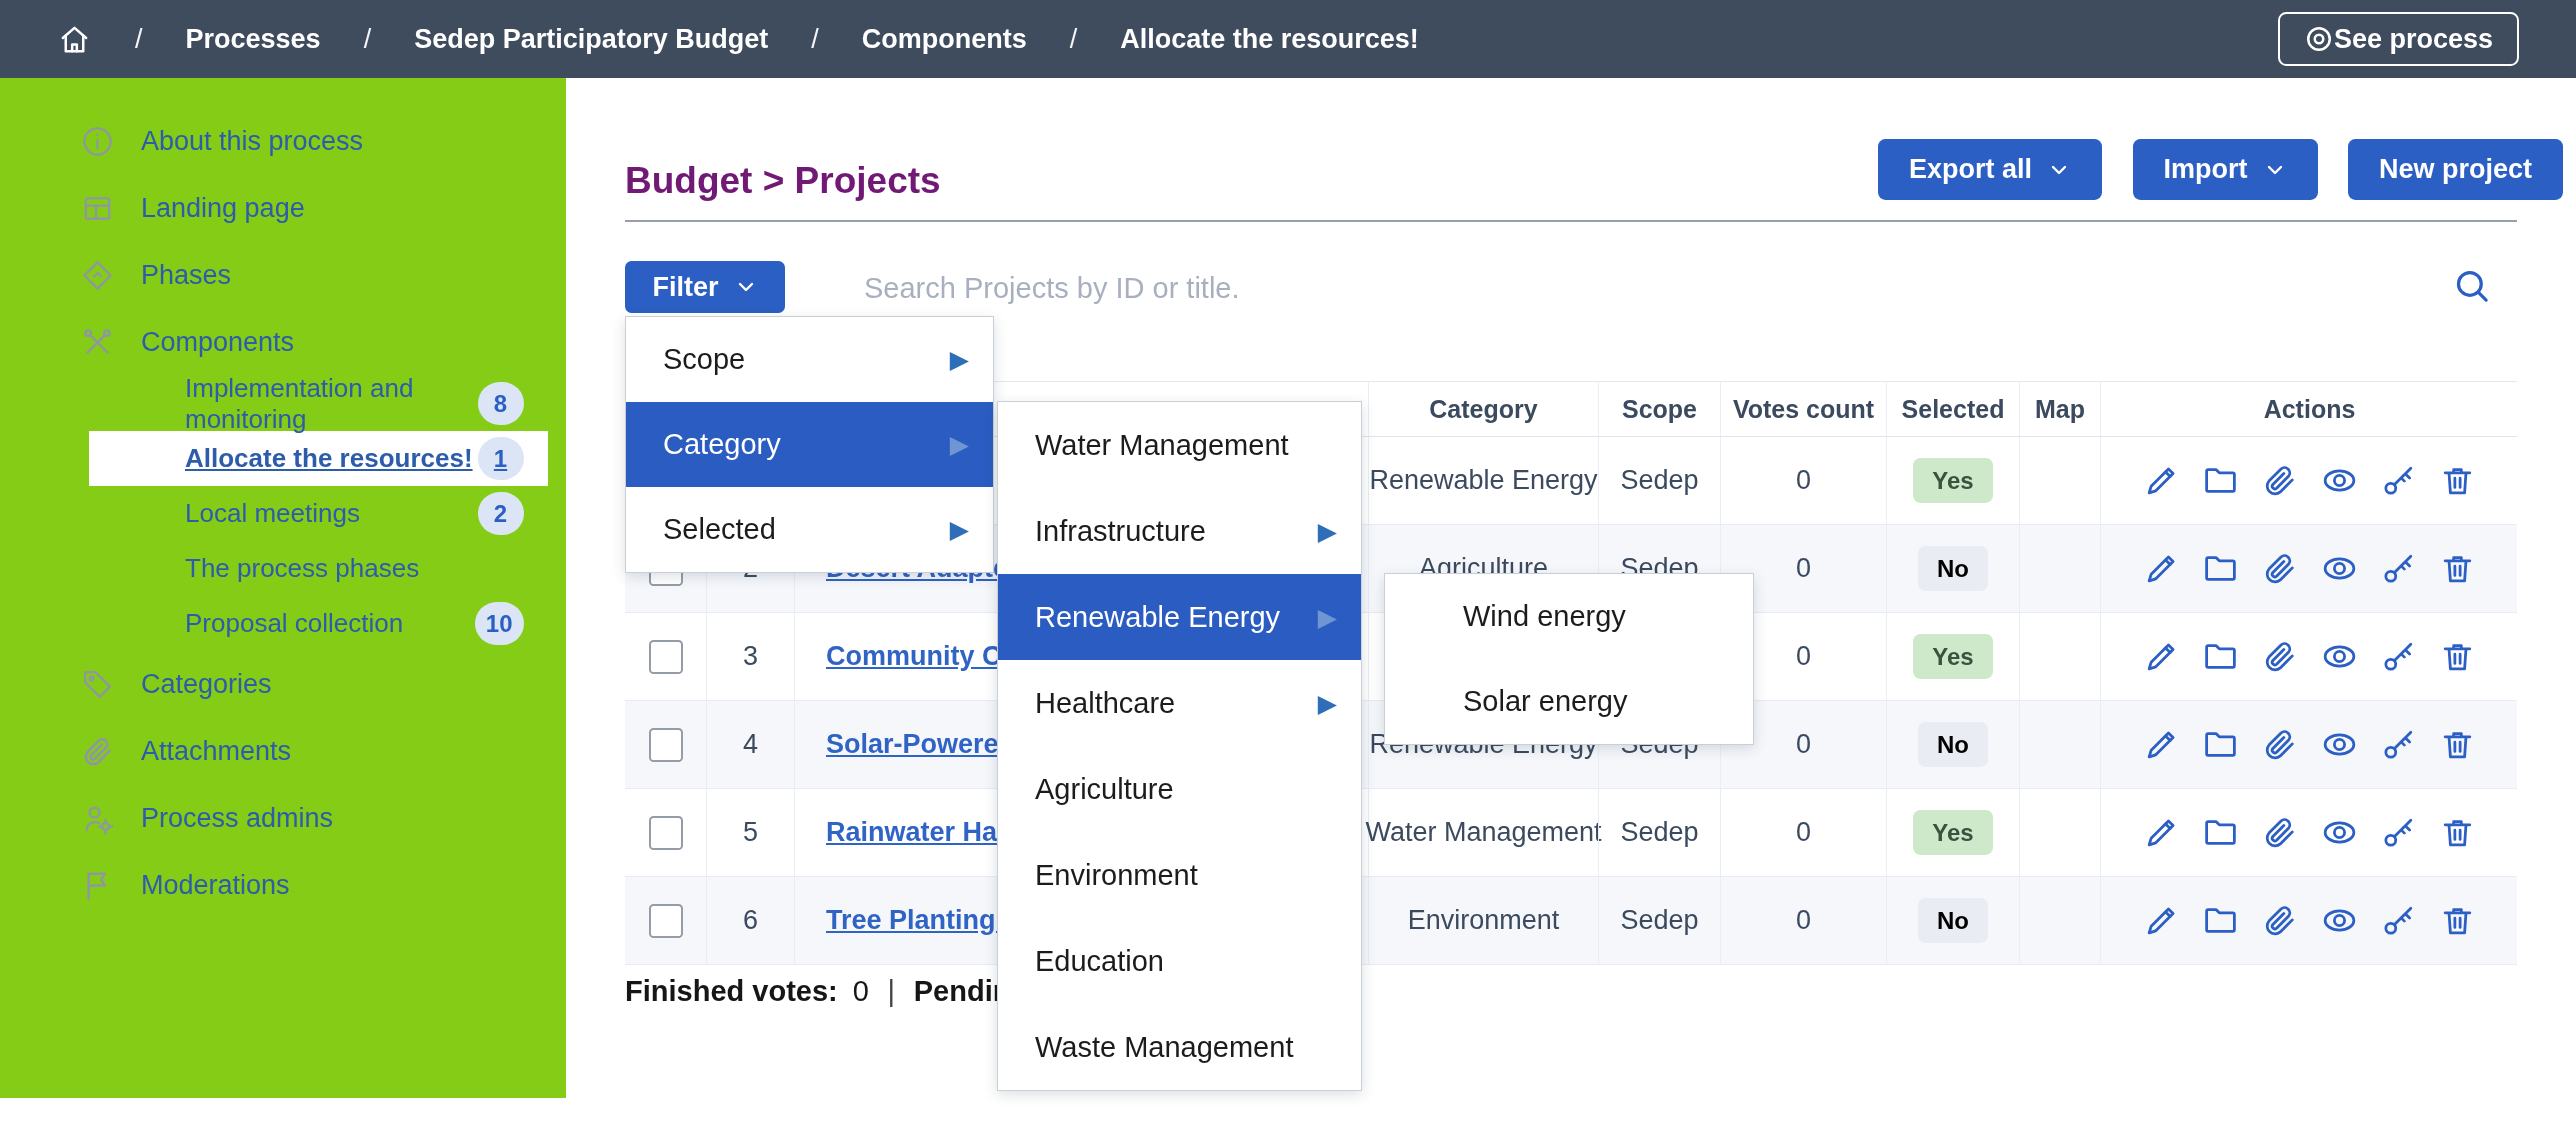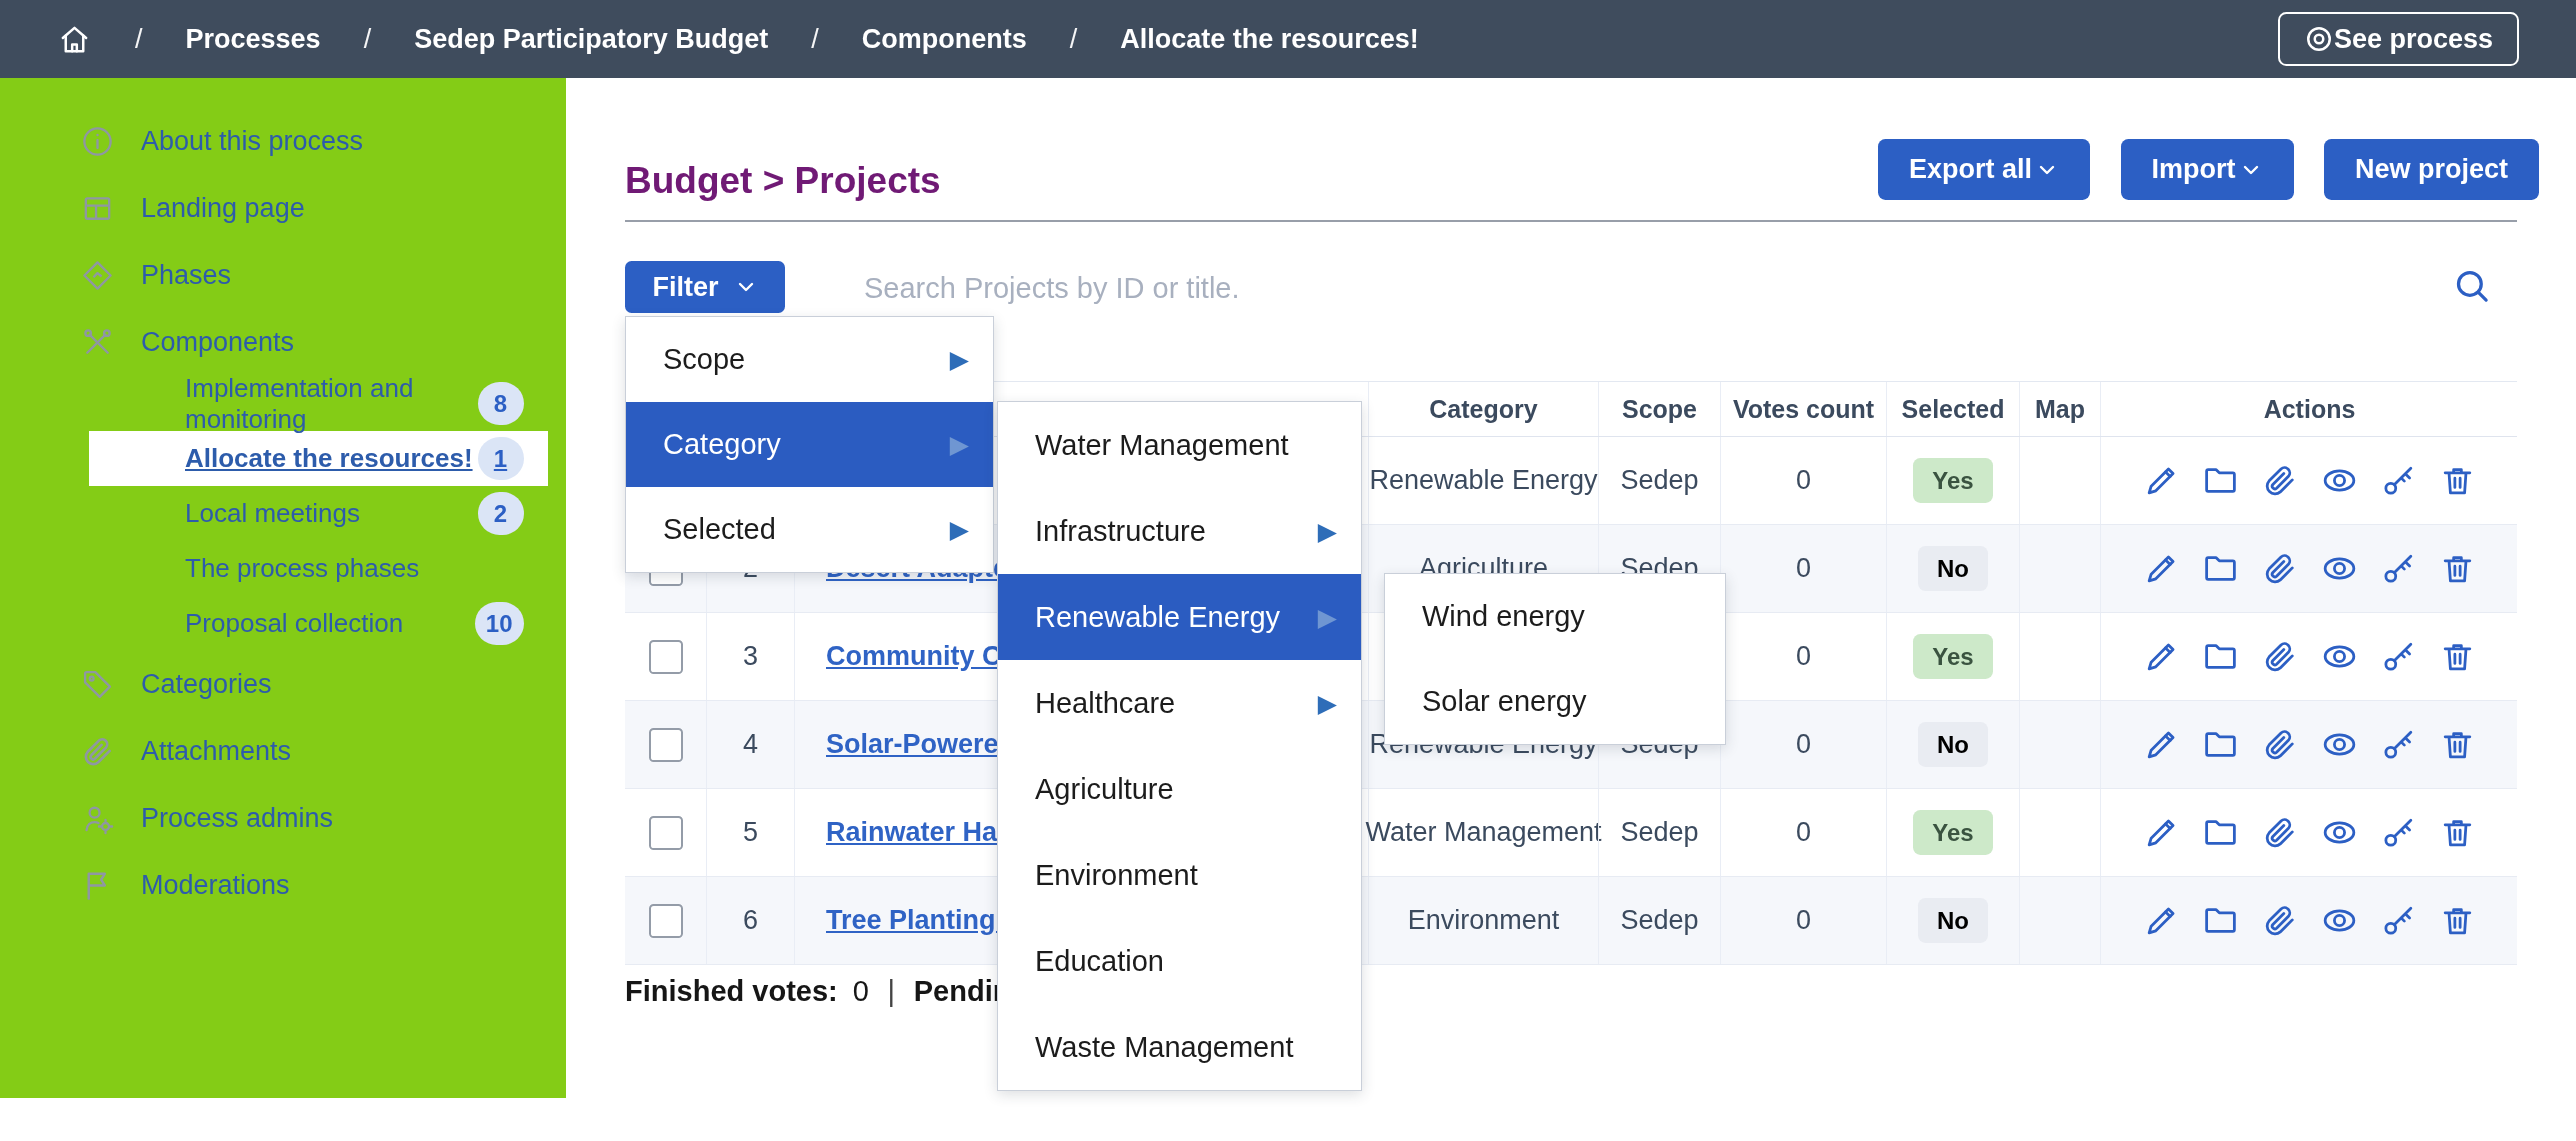--- a/index.html
+++ b/index.html
@@ -27,21 +27,21 @@
   .s-sub-item.active{background:#fff;}
   .s-sub-item.active .s-lbl{font-weight:700;text-decoration:underline;}
   .s-badge{min-width:24px;height:43px;padding:0 11px;border-radius:22px;background:#dbe5f6;color:#2c5fc4;
            font-size:24px;font-weight:700;display:flex;align-items:center;justify-content:center;}
   .s-sub-item.active .s-badge{text-decoration:underline;}
 
   
   .pagetitle{position:absolute;left:625px;top:135px;font-size:37px;font-weight:700;color:#701a75;}
   .btnrow{position:absolute;top:139px;left:1878px;display:flex;gap:30.5px;}
   .bluebtn{height:61px;border:none;border-radius:7.4px;background:#2c5fc4;color:#fff;font-size:27px;font-weight:600;
-           font-family:inherit;padding:0 31px;display:flex;align-items:center;gap:3px;cursor:pointer;white-space:nowrap;}
+           font-family:inherit;padding:0 31px;display:flex;align-items:center;gap:15px;cursor:pointer;white-space:nowrap;}
   .divider{position:absolute;left:625px;top:220px;width:1892px;height:1.9px;background:#989ea9;}
 
   
   .filterbtn{position:absolute;left:625px;top:261px;width:160px;height:52px;border:none;border-radius:6.5px;
              background:#2c5fc4;color:#fff;font-size:27px;font-weight:600;font-family:inherit;
              display:flex;align-items:center;justify-content:center;gap:15px;cursor:pointer;}
   .searchinput{position:absolute;left:862px;top:261px;width:1517px;height:52px;border:none;outline:none;
                background:transparent;font-family:inherit;font-size:29px;color:#333;}
   .searchinput::placeholder{color:#a8b0bf;}
   .searchicon{position:absolute;left:2452px;top:266px;color:#2c5fc4;cursor:pointer;}
@@ -74,21 +74,21 @@
   .menu{position:absolute;background:#fff;border:0.9px solid #c9cfd9;box-shadow:0 3.7px 13px rgba(40,50,60,.16);box-sizing:border-box;}
   .menu-item{display:flex;align-items:center;justify-content:space-between;padding:0 24px 0 37px;
              font-size:29px;color:#1c1c1c;cursor:pointer;}
   .menu-item .arr{color:#2e6db8;font-size:25px;line-height:1;}
   .menu-item.hl{background:#2b5cc1;color:#fff;}
   .menu-item.hl .arr{color:#6f96d2;}
   #menu1{left:625px;top:316px;width:369px;z-index:10;}
   #menu1 .menu-item{height:85px;}
   #menu2{left:997px;top:401px;width:365px;z-index:11;}
   #menu2 .menu-item{height:86px;}
-  #menu3{left:1384px;top:573px;width:342px;z-index:12;}
+  #menu3{left:1384px;top:573px;width:370px;z-index:12;padding-left:41px;}
   #menu3 .menu-item{height:85px;}
   svg{display:block;}
 </style>
 </head>
 <body>
 
 <svg width="0" height="0" style="position:absolute">
   <defs>
     <symbol id="i-home" viewBox="0 0 24 24">
         <g fill="none" stroke="currentColor" stroke-width="1.7" stroke-linecap="round" stroke-linejoin="round">

